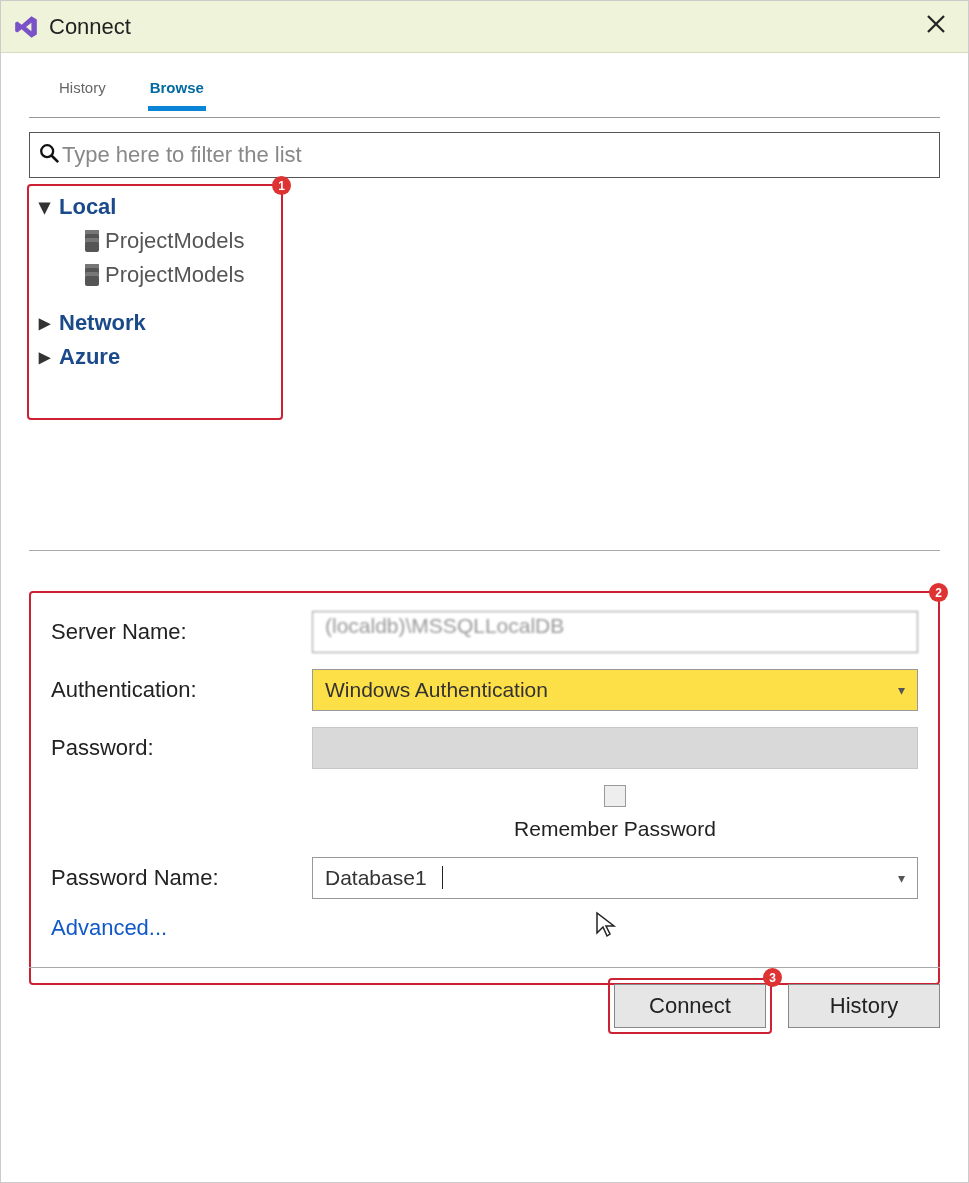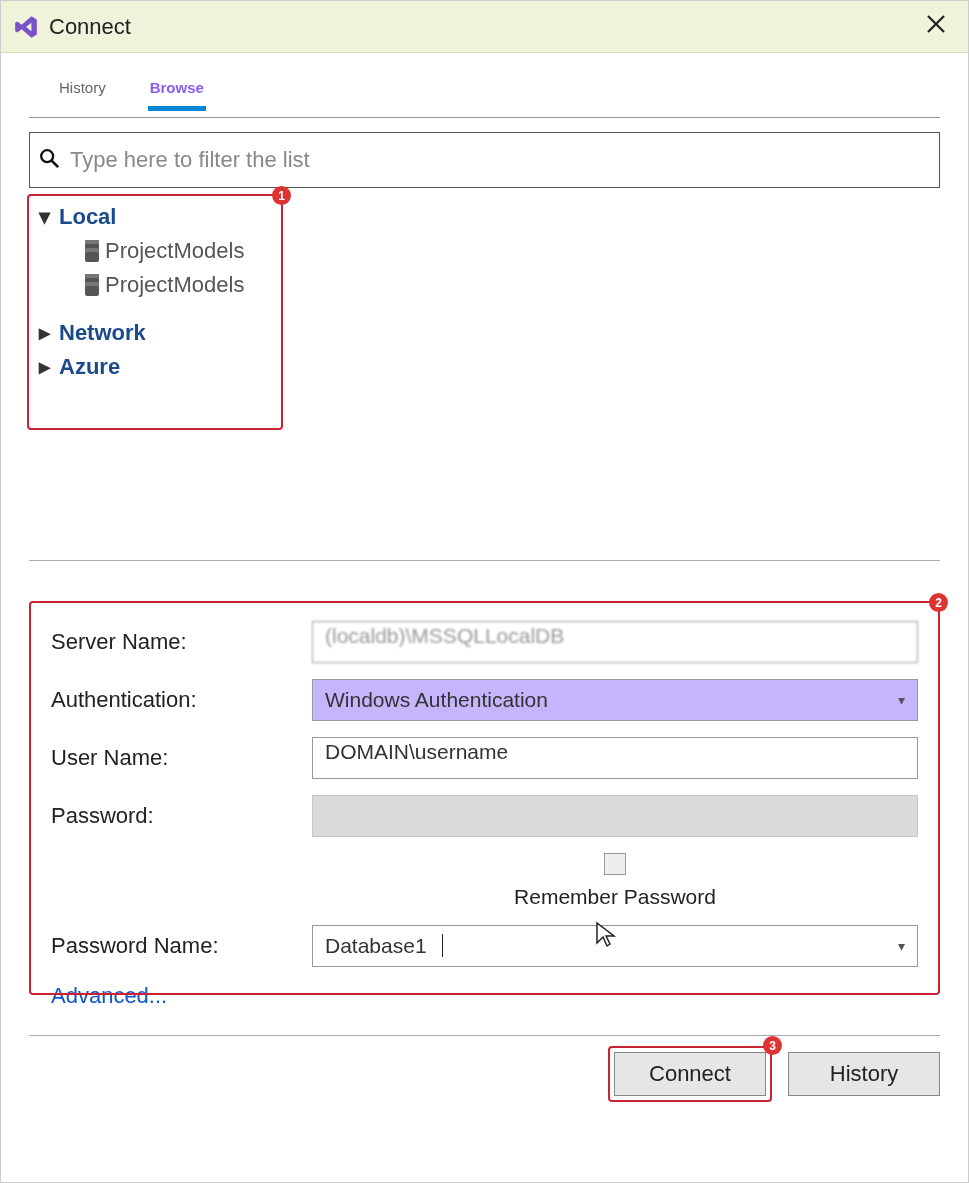--- a/index.html
+++ b/index.html
@@ -20,25 +20,25 @@
     padding: 0 12px;
     border-bottom: 1px solid #d8dcc2;
   }
   .titlebar .vs-icon { width:26px; height:26px; margin-right:10px;}
   .titlebar .title { font-size: 22px; color:#222;}
   .titlebar .spacer { flex:1;}
   .titlebar .close { font-size: 28px; font-weight:300; cursor:pointer; padding:4px 8px;}
   .content { padding: 10px 28px 18px 28px; display:flex; flex-direction:column; flex:1;}
   .tabs { display:flex; gap:40px; padding:10px 28px 0 28px;}
   .tab { font-size:15px; color:#666; padding:6px 2px 10px 2px; cursor:pointer;}
-  .tab.active { color:#8b5cf6; font-weight:700; border-bottom:5px solid #0a84d6;}
+  .tab.active { color:#0369a1; font-weight:700; border-bottom:5px solid #0a84d6;}
   .hr { border:none; border-top:1px solid #999; margin:6px 0 14px 0;}
   .filter-box {
-    border:1px solid #555; height:56px; display:flex; align-items:center;
-    padding:0 8px; gap:8px;
+    border:1px solid #555; height:46px; display:flex; align-items:center;
+    padding:0 8px; 
   }
   .filter-box input {
     border:none; outline:none; flex:1; font-size:22px; color:#333; background:transparent;
   }
   .filter-box input::placeholder { color:#888;}
   .tree-wrap { position:relative; margin-top:6px;}
   .annot-box1 {
     position:absolute; left:-2px; top:0px; width:256px; height:236px;
     border:2px solid #c23; border-radius:4px; pointer-events:none;
   }
@@ -60,21 +60,21 @@
   }
   .form { padding:20px 22px 12px 22px;}
   .form-row { display:flex; align-items:center; margin-bottom:16px;gap:33px;}
   .form-label { width:228px; font-size:22px; color:#222;}
   .form-field { flex:1;}
   .txt, .sel, .combo {
     width:100%; height:42px; font-size:21px; padding:2px 12px;
     border:1px solid #999; background:#fff; color:#333;
   }
   .txt.blur { color:#999; filter: blur(1.3px);}
-  .sel { background:#c4b5fd; display:flex; align-items:center; justify-content:space-between; cursor:pointer;}
+  .sel { background:#fde047; display:flex; align-items:center; justify-content:space-between; cursor:pointer;}
   .sel .dd { font-size:14px; color:#555;}
   .txt.disabled { background:#d9d9d9; border-color:#c7c7c7;}
   .check-row .form-field { display:flex; align-items:center; gap:10px;flex-direction:column;}
   .chk { width:22px; height:22px; border:1px solid #999; background:#eee; display:inline-block;}
   .combo { display:flex; align-items:center; justify-content:space-between; cursor:text; position:relative;}
   .combo .caret-text { position:relative;}
   .combo .text-caret { border-right:1px solid #222; padding-right:15px;}
   .combo .dd { font-size:14px; color:#555; cursor:pointer;}
   .adv-row { text-align:left; padding-right:4px;}
   .adv-link { color:#1158c7; font-size:22px; cursor:pointer;}
@@ -172,26 +172,20 @@
         <div class="form-row">
           <div class="form-label">Authentication:</div>
           <div class="form-field">
             <div class="sel">
               <span>Windows Authentication</span>
               <span class="dd">▾</span>
             </div>
           </div>
         </div>
         <div class="form-row">
-          <div class="form-label">User Name:</div>
-          <div class="form-field">
-            <div class="txt">DOMAIN\username</div>
-          </div>
-        </div>
-        <div class="form-row">
           <div class="form-label">Password:</div>
           <div class="form-field">
             <div class="txt disabled"></div>
           </div>
         </div>
         <div class="form-row check-row">
           <div class="form-label"></div>
           <div class="form-field">
             <span class="chk"></span>
             <span>Remember Password</span>

